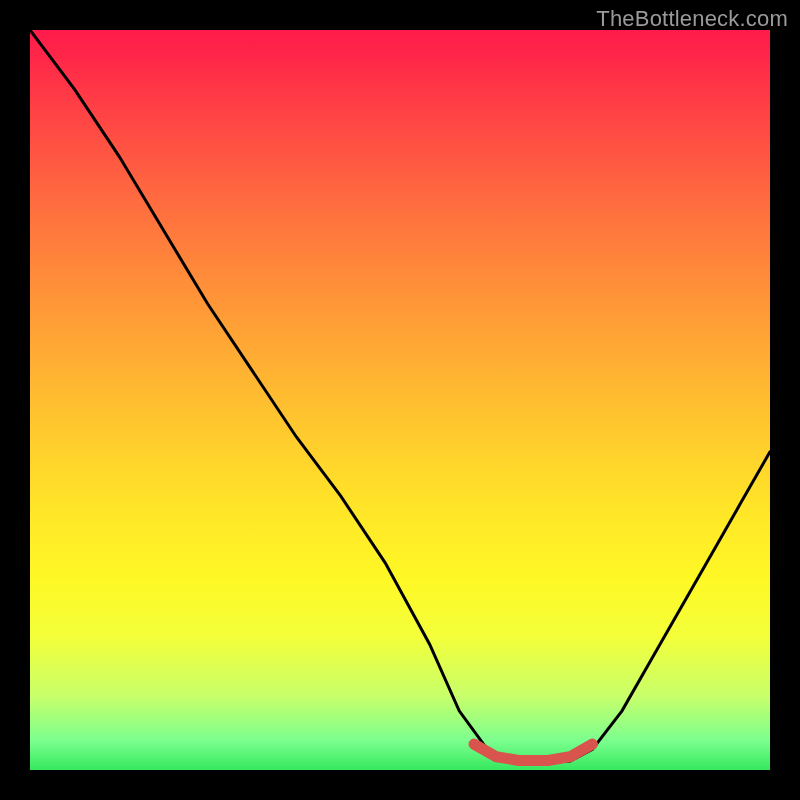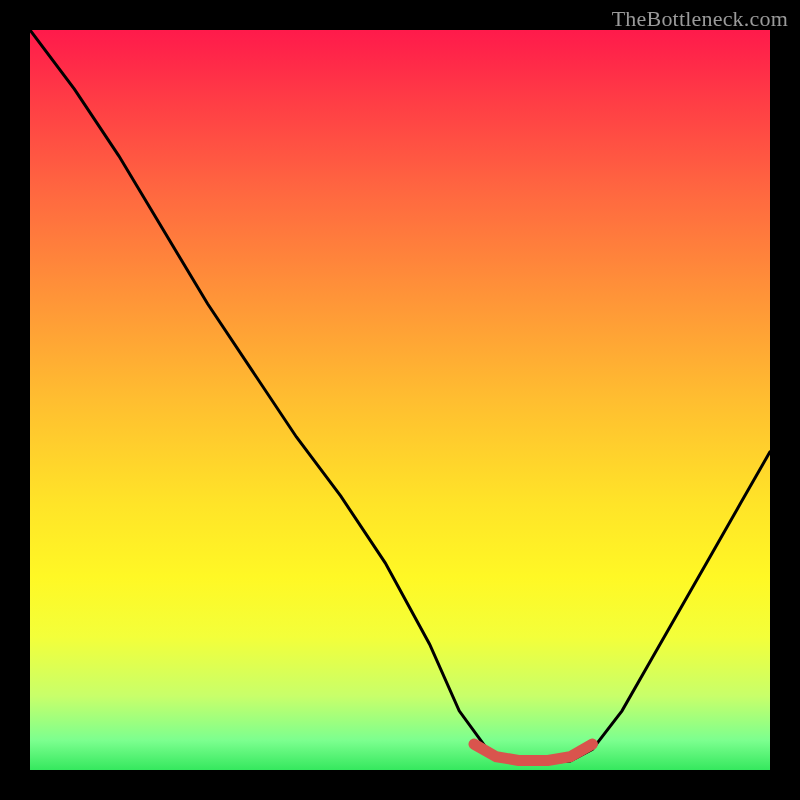--- a/index.html
+++ b/index.html
@@ -9,21 +9,20 @@
     height: 800px;
     overflow: hidden;
     background: #000;
     font-family: Arial, Helvetica, sans-serif;
   }
   .frame {
     position: relative;
     width: 800px;
     height: 800px;
     background: #000;
-    font-family: Liberation Serif, serif;
   }
   .plot-area {
     position: absolute;
     left: 30px;
     top: 30px;
     width: 740px;
     height: 740px;
     background: linear-gradient(
       to bottom,
       #ff1a4b 0%,

